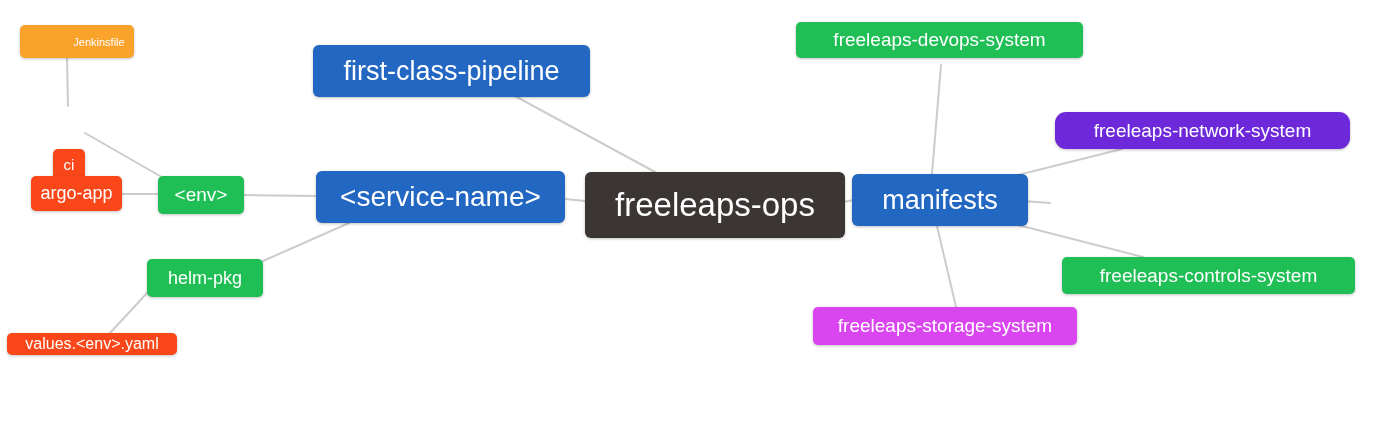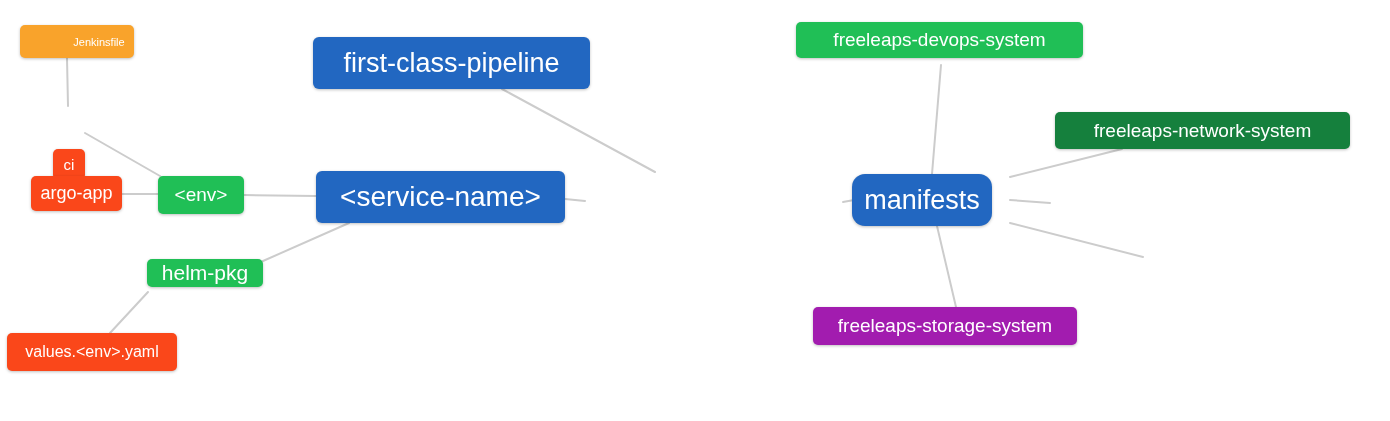--- a/index.html
+++ b/index.html
@@ -41,23 +41,23 @@
     cursor: default;
   }
   
   .n-jenkinsfile            { left: 20px;   top: 25px;  width: 114px;  height: 33px; font-size: 11px; padding-left: 44px; }
   .n-ci                     { left: 53px;   top: 106px; width: 32px;  height: 31px; font-size: 15px; }
   .n-argo-app               { left: 31px;   top: 176px; width: 91px;  height: 35px; font-size: 18px; }
   .n-env                    { left: 158px;  top: 176px; width: 86px;  height: 38px; font-size: 19px; }
   .n-service-name           { left: 316px;  top: 171px; width: 249px; height: 52px; font-size: 28px; border-radius: 6px; }
   .n-first-class-pipeline   { left: 313px;  top: 37px;  width: 277px; height: 52px; font-size: 27px; border-radius: 6px; }
   .n-freeleaps-ops          { left: 585px;  top: 172px; width: 260px; height: 66px; font-size: 33px; border-radius: 6px; }
-  .n-manifests              { left: 852px;  top: 174px; width: 140px; height: 52px; font-size: 27px; border-radius: 13px; }
-  .n-helm-pkg               { left: 147px;  top: 259px; width: 116px; height: 28px; font-size: 21px; }
-  .n-values-env-yaml        { left: 7px;    top: 333px; width: 170px; height: 38px; font-size: 16px; }
+  .n-manifests              { left: 852px;  top: 174px; width: 176px; height: 52px; font-size: 27px; border-radius: 6px; }
+  .n-helm-pkg               { left: 147px;  top: 259px; width: 116px; height: 38px; font-size: 18px; }
+  .n-values-env-yaml        { left: 7px;    top: 333px; width: 170px; height: 22px; font-size: 16px; }
   .n-devops-system          { left: 796px;  top: 22px;  width: 287px; height: 36px; font-size: 19px; }
   .n-network-system         { left: 1055px; top: 112px; width: 295px; height: 37px; font-size: 19px; }
   .n-monitoring-system      { left: 1050px; top: 185px; width: 327px; height: 38px; font-size: 20px; }
   .n-controls-system        { left: 1062px; top: 257px; width: 293px; height: 37px; font-size: 19px; }
   .n-storage-system         { left: 813px;  top: 307px; width: 264px; height: 38px; font-size: 19px; }
 </style>
 </head>
 <body>
 
 <div class="canvas">
@@ -77,21 +77,23 @@
     <line x1="1010" y1="200" x2="1050" y2="203" stroke="#cccccc"></line>
     <line x1="1010" y1="223" x2="1143" y2="257" stroke="#cccccc"></line>
     <line x1="937" y1="226" x2="956" y2="307" stroke="#cccccc"></line>
   </svg>
 
   <div class="node n-jenkinsfile" style="background: rgb(249, 163, 43);">Jenkinsfile</div>
   <div class="node n-ci" style="background: rgb(250, 71, 26); margin-top: 43px;">ci</div>
   <div class="node n-argo-app" style="background: rgb(250, 71, 26);">argo-app</div>
   <div class="node n-env" style="background: rgb(32, 191, 86);">&lt;env&gt;</div>
   <div class="node n-service-name" style="background: rgb(34, 103, 193);">&lt;service-name&gt;</div>
-  <div class="node n-first-class-pipeline" style="background: rgb(34, 103, 193);">first-class-pipeline</div>
+  <div class="node n-first-class-pipeline" style="background: rgb(34, 103, 193); margin-top: 8px;">first-class-pipeline</div>
+  <div class="node n-freeleaps-ops" style="background: rgb(59, 53, 52);">freeleaps-ops</div>
   <div class="node n-manifests" style="background: rgb(34, 103, 193);">manifests</div>
   <div class="node n-helm-pkg" style="background: rgb(32, 191, 86);">helm-pkg</div>
   <div class="node n-values-env-yaml" style="background: rgb(250, 71, 26);">values.&lt;env&gt;.yaml</div>
   <div class="node n-devops-system" style="background: rgb(32, 191, 86);">freeleaps-devops-system</div>
-  <div class="node n-network-system" style="background: #15803d;">freeleaps-network-system</div>
-  <div class="node n-storage-system" style="background: #a21caf;">freeleaps-storage-system</div>
+  <div class="node n-network-system" style="background: #6d28d9; border-radius: 11px;">freeleaps-network-system</div>
+  <div class="node n-controls-system" style="background: rgb(32, 191, 86);">freeleaps-controls-system</div>
+  <div class="node n-storage-system" style="background: #d946ef;">freeleaps-storage-system</div>
 
 </div>
 
 </body></html>

